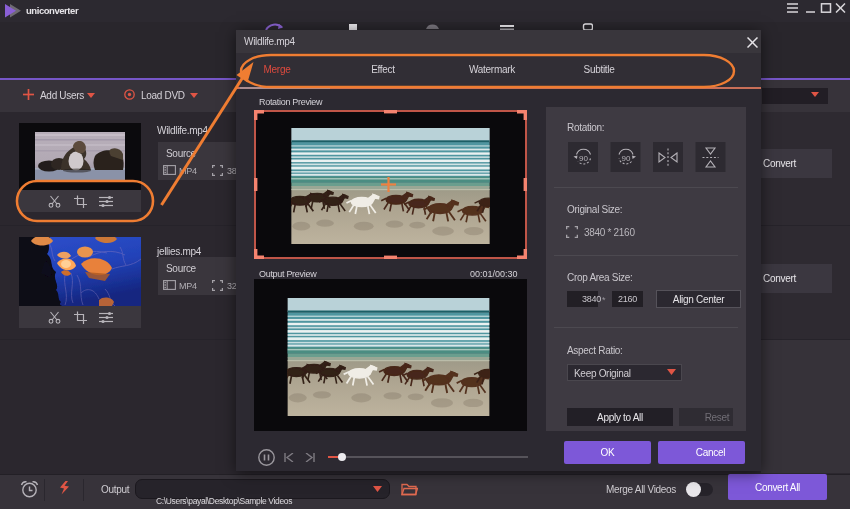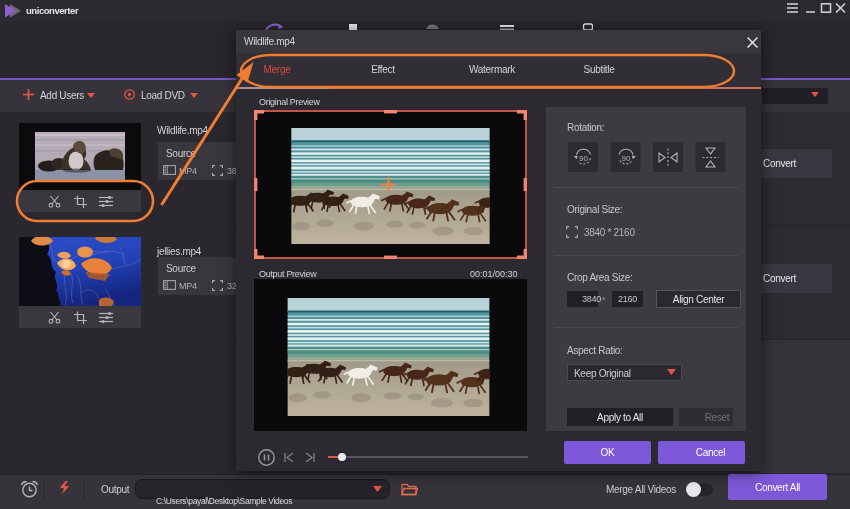--- a/index.html
+++ b/index.html
@@ -287,21 +287,21 @@
 </svg>
 <div class="abs" style="left:236px;top:53px;width:525px;height:34px;background:#312e35;"></div>
 <div class="txt ctr" style="left:247px;top:64px;width:60px;color:#dd4a3e;">Merge</div>
 <div class="txt ctr" style="left:353px;top:64px;width:60px;">Effect</div>
 <div class="txt ctr" style="left:462px;top:64px;width:60px;">Watermark</div>
 <div class="txt ctr" style="left:569px;top:64px;width:60px;">Subtitle</div>
 <div class="txt ctr" style="left:677px;top:76px;width:60px;margin-top:33px;">Audio</div>
 <div class="abs" style="left:236px;top:87px;width:525px;height:1.5px;background:#c96f58;"></div>
 <div class="abs" style="left:240px;top:87px;width:90px;height:1.5px;background:#ac8d90;"></div>
 
-<div class="txt" style="left:259px;top:97px;font-size:9px;">Original Preview</div>
+<div class="txt" style="left:259px;top:97px;font-size:9px;">Rotation Preview</div>
 
 <div class="abs" style="left:254px;top:110px;width:273px;height:149px;background:#0a090c;"></div>
 <svg class="abs" style="left:291px;top:128px;" width="199" height="116" viewBox="0 0 200 117">
   <defs>
     <linearGradient id="sand" x1="0" y1="0" x2="0" y2="1">
       <stop offset="0" stop-color="#9e9a88"></stop>
         <stop offset="0.4" stop-color="#aea591"></stop>
         <stop offset="1" stop-color="#bdb39e"></stop>
     </linearGradient>
     <filter id="soft3" x="-5%" y="-5%" width="110%" height="110%">

